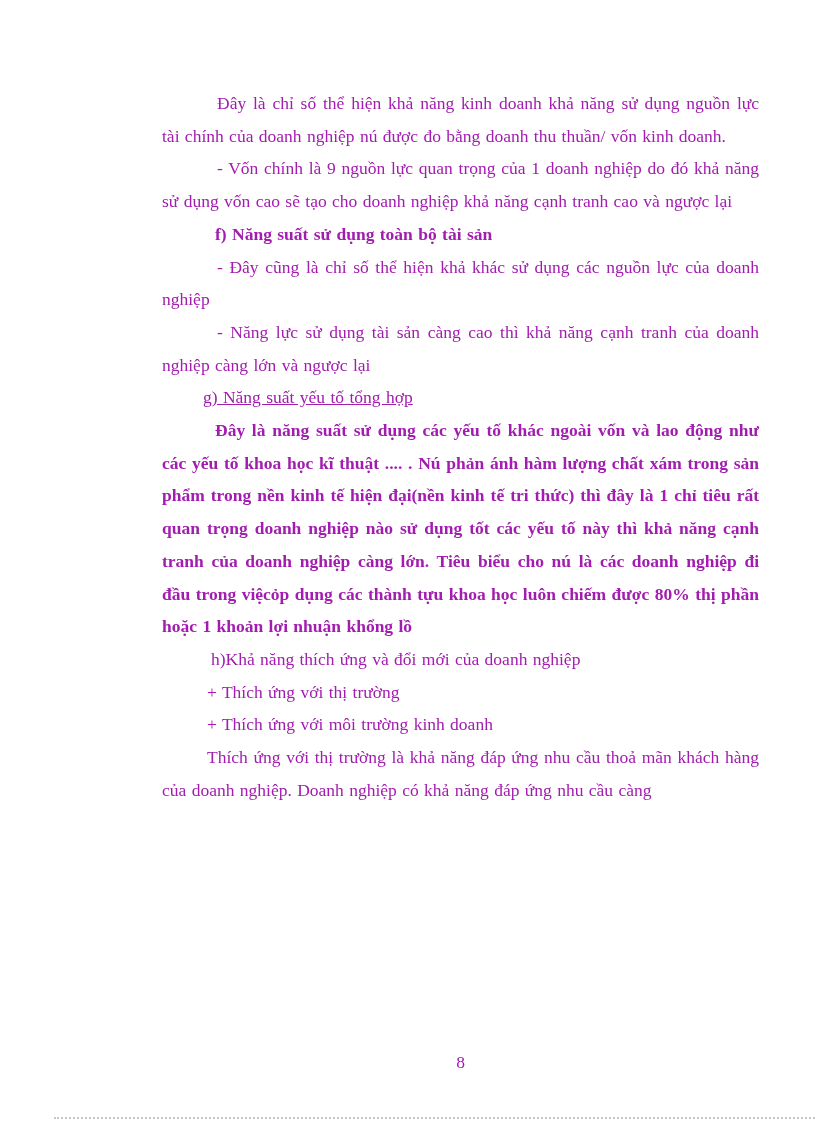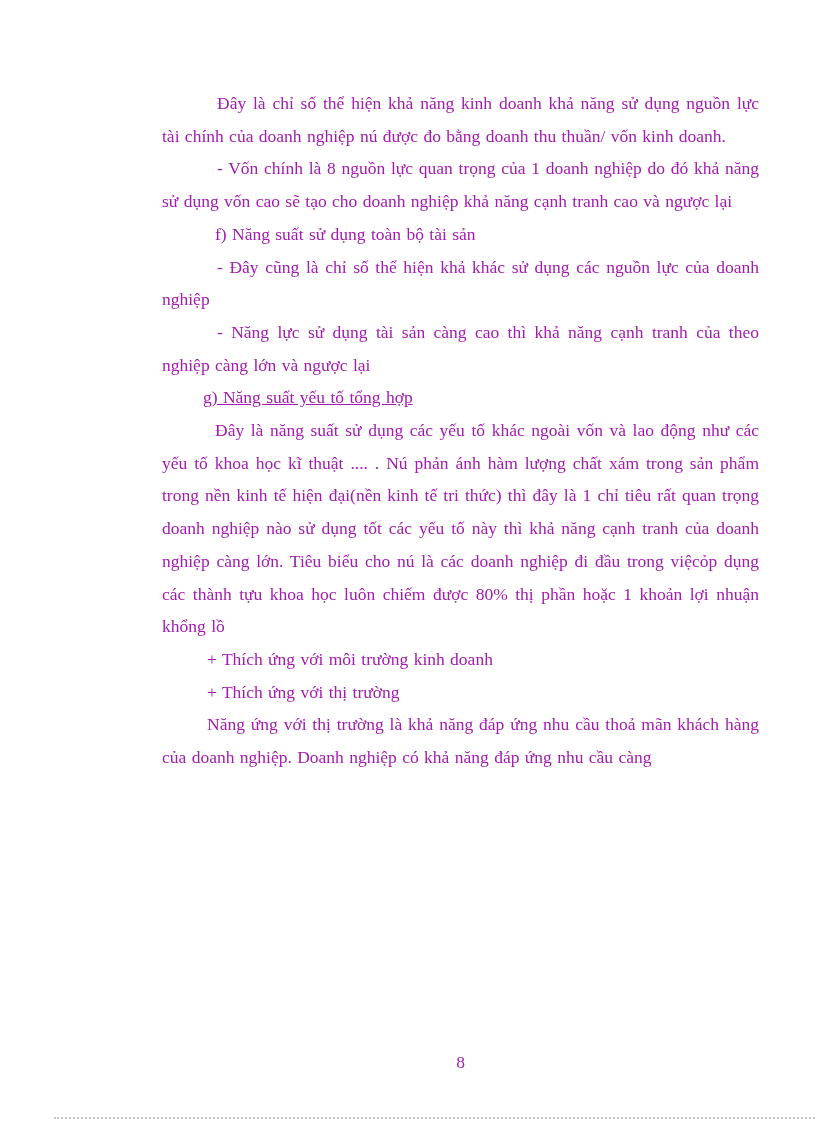--- a/index.html
+++ b/index.html
@@ -29,21 +29,21 @@
     font-size: 17.5px;
     line-height: 32.7px;
     text-align: justify;
     text-justify: inter-word;
     word-spacing: 1px;
   }
   
   .ind41 { text-indent: 41px; text-decoration: underline; }
   .ind45 { text-indent: 45px; }
   .ind49 { text-indent: 49px; }
-  .ind53 { text-indent: 53px; }
+  .ind53 { text-indent: 53px; font-weight: bold; }
   .ind55 { text-indent: 55px; }
   .ind60 { text-indent: 60px; }
   .single-line { text-align: left; }
 
   .page-number {
     position: absolute;
     left: 122px;
     top: 1046px;
     width: 597px;
     text-align: center;
@@ -58,27 +58,28 @@
     height: 0;
     border-top: 2px dotted #c6c6c6;
   }
 </style>
 </head>
 <body>
 
 <div class="page">
   <div class="text-block">
     <p class="ind55">Đây là chỉ số thể hiện khả năng kinh doanh khả năng sử dụng nguồn lực tài chính của doanh nghiệp nú được đo bằng doanh thu thuần/ vốn kinh doanh.</p>
-    <p class="ind55">- Vốn chính là 8 nguồn lực quan trọng của 1 doanh nghiệp do đó khả năng sử dụng vốn cao sẽ tạo cho doanh nghiệp khả năng cạnh tranh cao và ngược lại</p>
+    <p class="ind55">- Vốn chính là 9 nguồn lực quan trọng của 1 doanh nghiệp do đó khả năng sử dụng vốn cao sẽ tạo cho doanh nghiệp khả năng cạnh tranh cao và ngược lại</p>
     <p class="ind53 single-line">f) Năng suất sử dụng toàn bộ tài sản</p>
     <p class="ind55">- Đây cũng là chỉ số thể hiện khả khác sử dụng các nguồn lực của doanh nghiệp</p>
-    <p class="ind55">- Năng lực sử dụng tài sản càng cao thì khả năng cạnh tranh của theo nghiệp càng lớn và ngược lại</p>
+    <p class="ind55">- Năng lực sử dụng tài sản càng cao thì khả năng cạnh tranh của doanh nghiệp càng lớn và ngược lại</p>
     <p class="ind41 single-line">g) Năng suất yếu tố tổng hợp</p>
     <p class="ind53">Đây là năng suất sử dụng các yếu tố khác ngoài vốn và lao động như các yếu tố khoa học kĩ thuật .... . Nú phản ánh hàm lượng chất xám trong sản phẩm trong nền kinh tế hiện đại(nền kinh tế tri thức) thì đây là 1 chỉ tiêu rất quan trọng doanh nghiệp nào sử dụng tốt các yếu tố này thì khả năng cạnh tranh của doanh nghiệp càng lớn. Tiêu biểu cho nú là các doanh nghiệp đi đầu trong việcỏp dụng các thành tựu khoa học luôn chiếm được 80% thị phần hoặc 1 khoản lợi nhuận khổng lồ</p>
+    <p class="ind49 single-line">h)Khả năng thích ứng và đổi mới của doanh nghiệp</p>
+    <p class="ind45 single-line">+ Thích ứng với thị trường</p>
     <p class="ind45 single-line">+ Thích ứng với môi trường kinh doanh</p>
-    <p class="ind45 single-line">+ Thích ứng với thị trường</p>
-    <p class="ind45">Năng ứng với thị trường là khả năng đáp ứng nhu cầu thoả mãn khách hàng của doanh nghiệp. Doanh nghiệp có khả năng đáp ứng nhu cầu càng</p>
+    <p class="ind45">Thích ứng với thị trường là khả năng đáp ứng nhu cầu thoả mãn khách hàng của doanh nghiệp. Doanh nghiệp có khả năng đáp ứng nhu cầu càng</p>
   </div>
 
   <div class="page-number">8</div>
 
   <div class="bottom-dots"></div>
 </div>
 
 </body></html>

